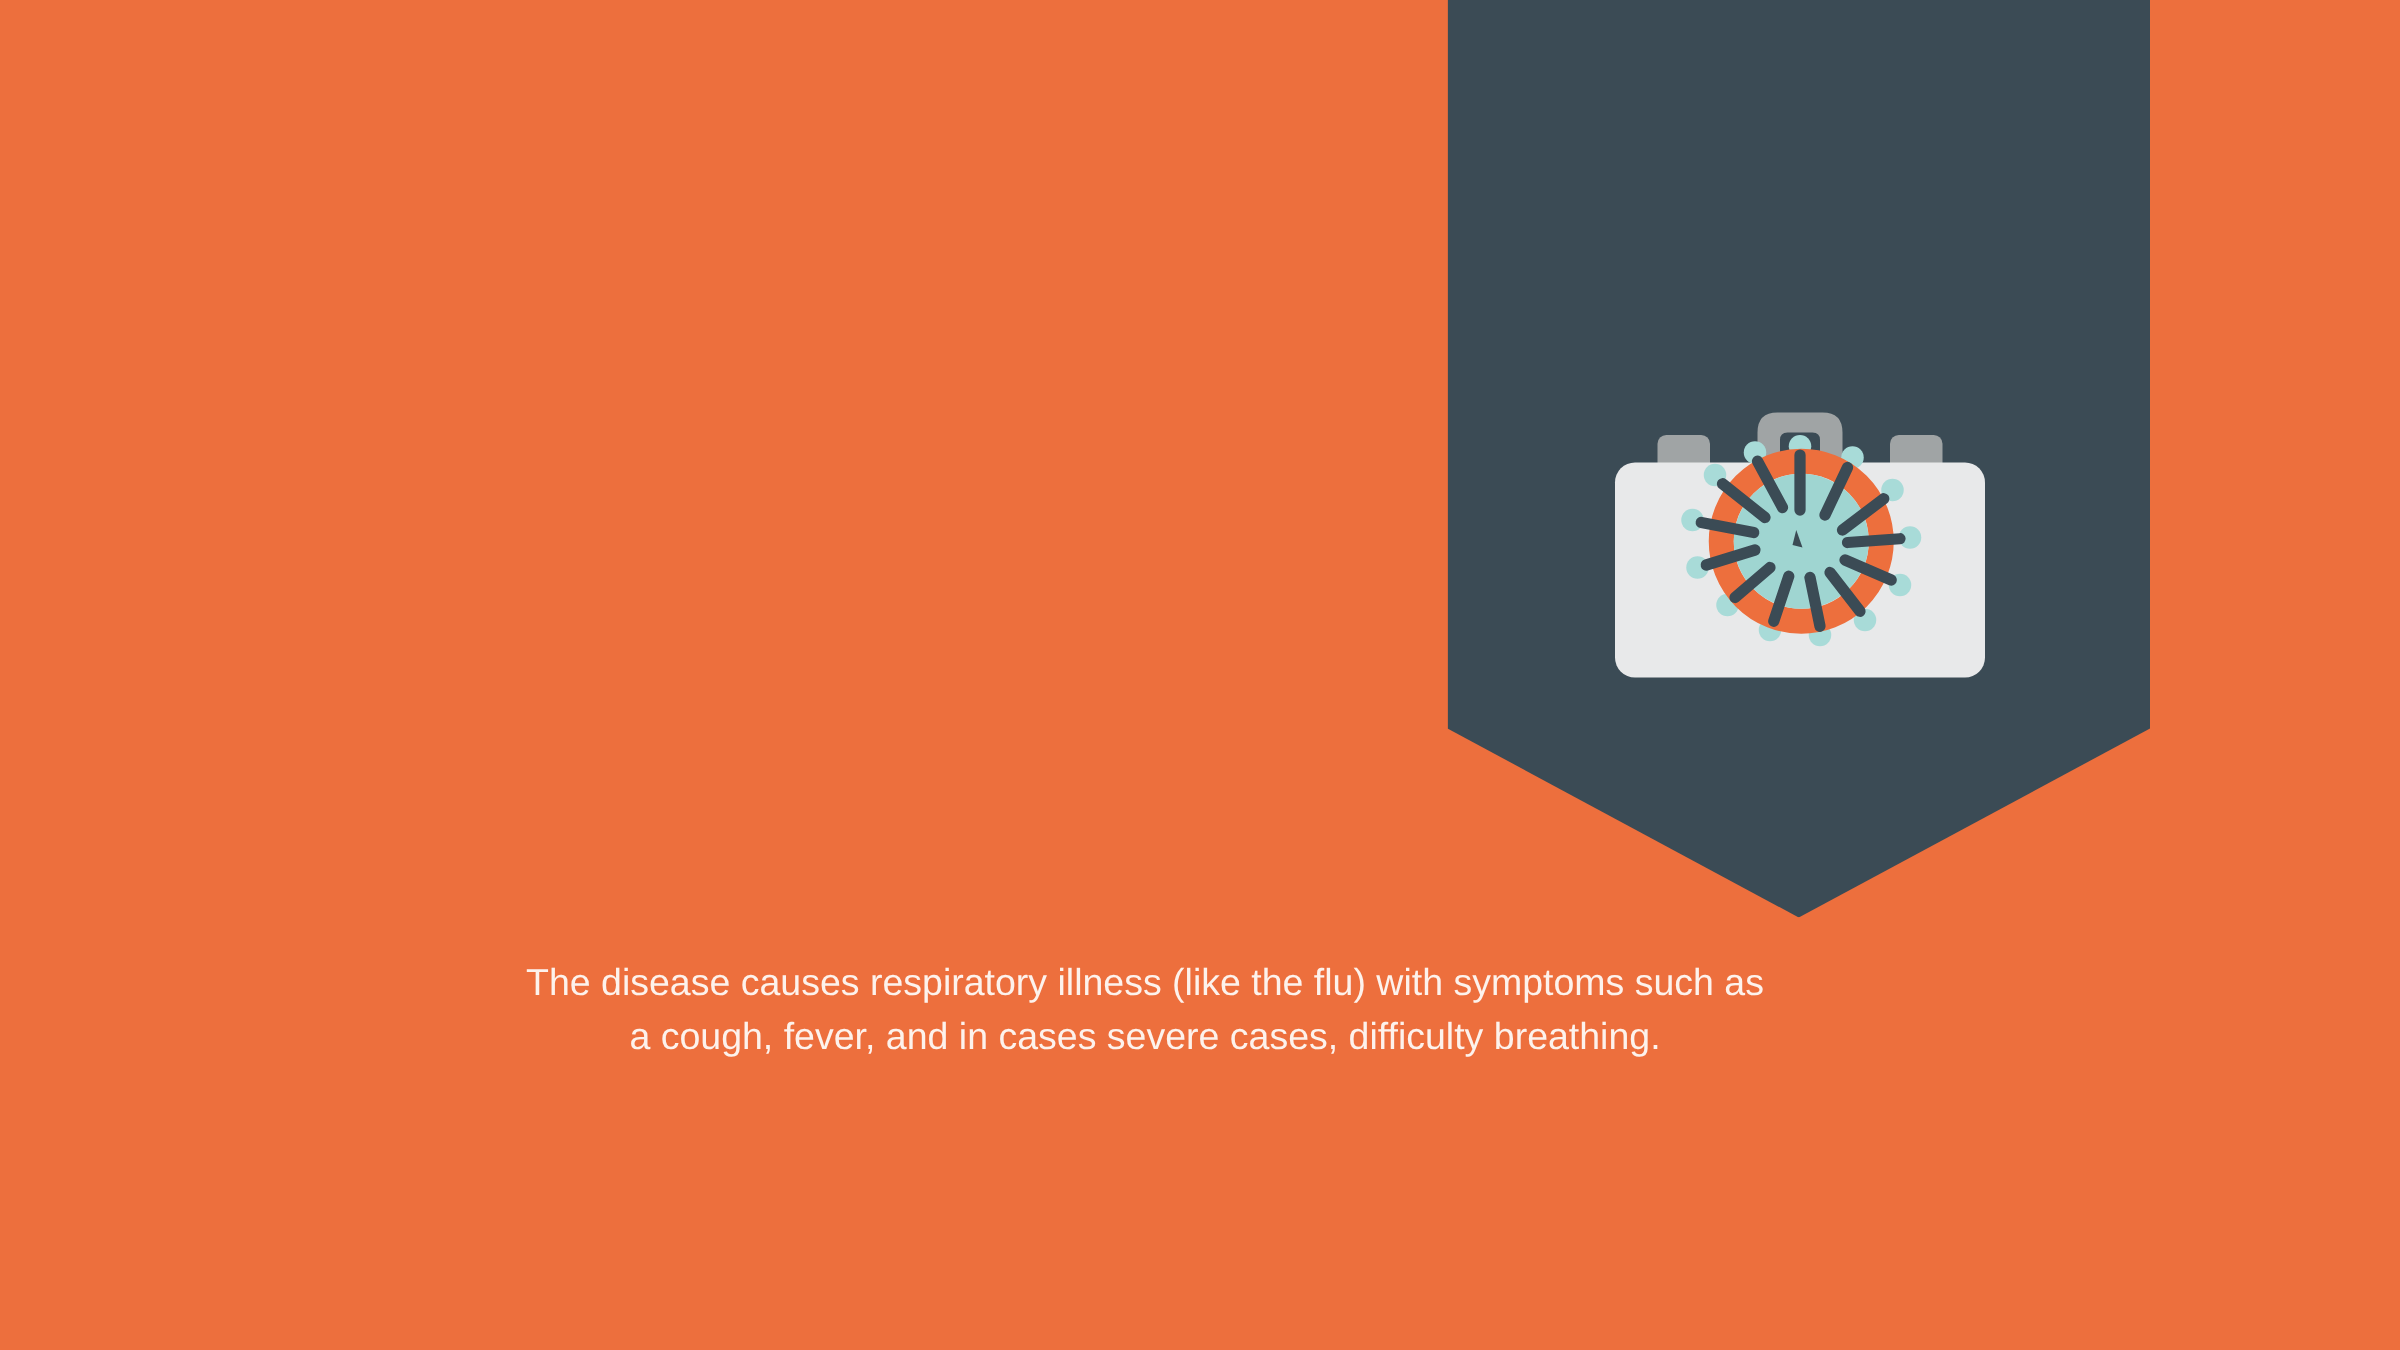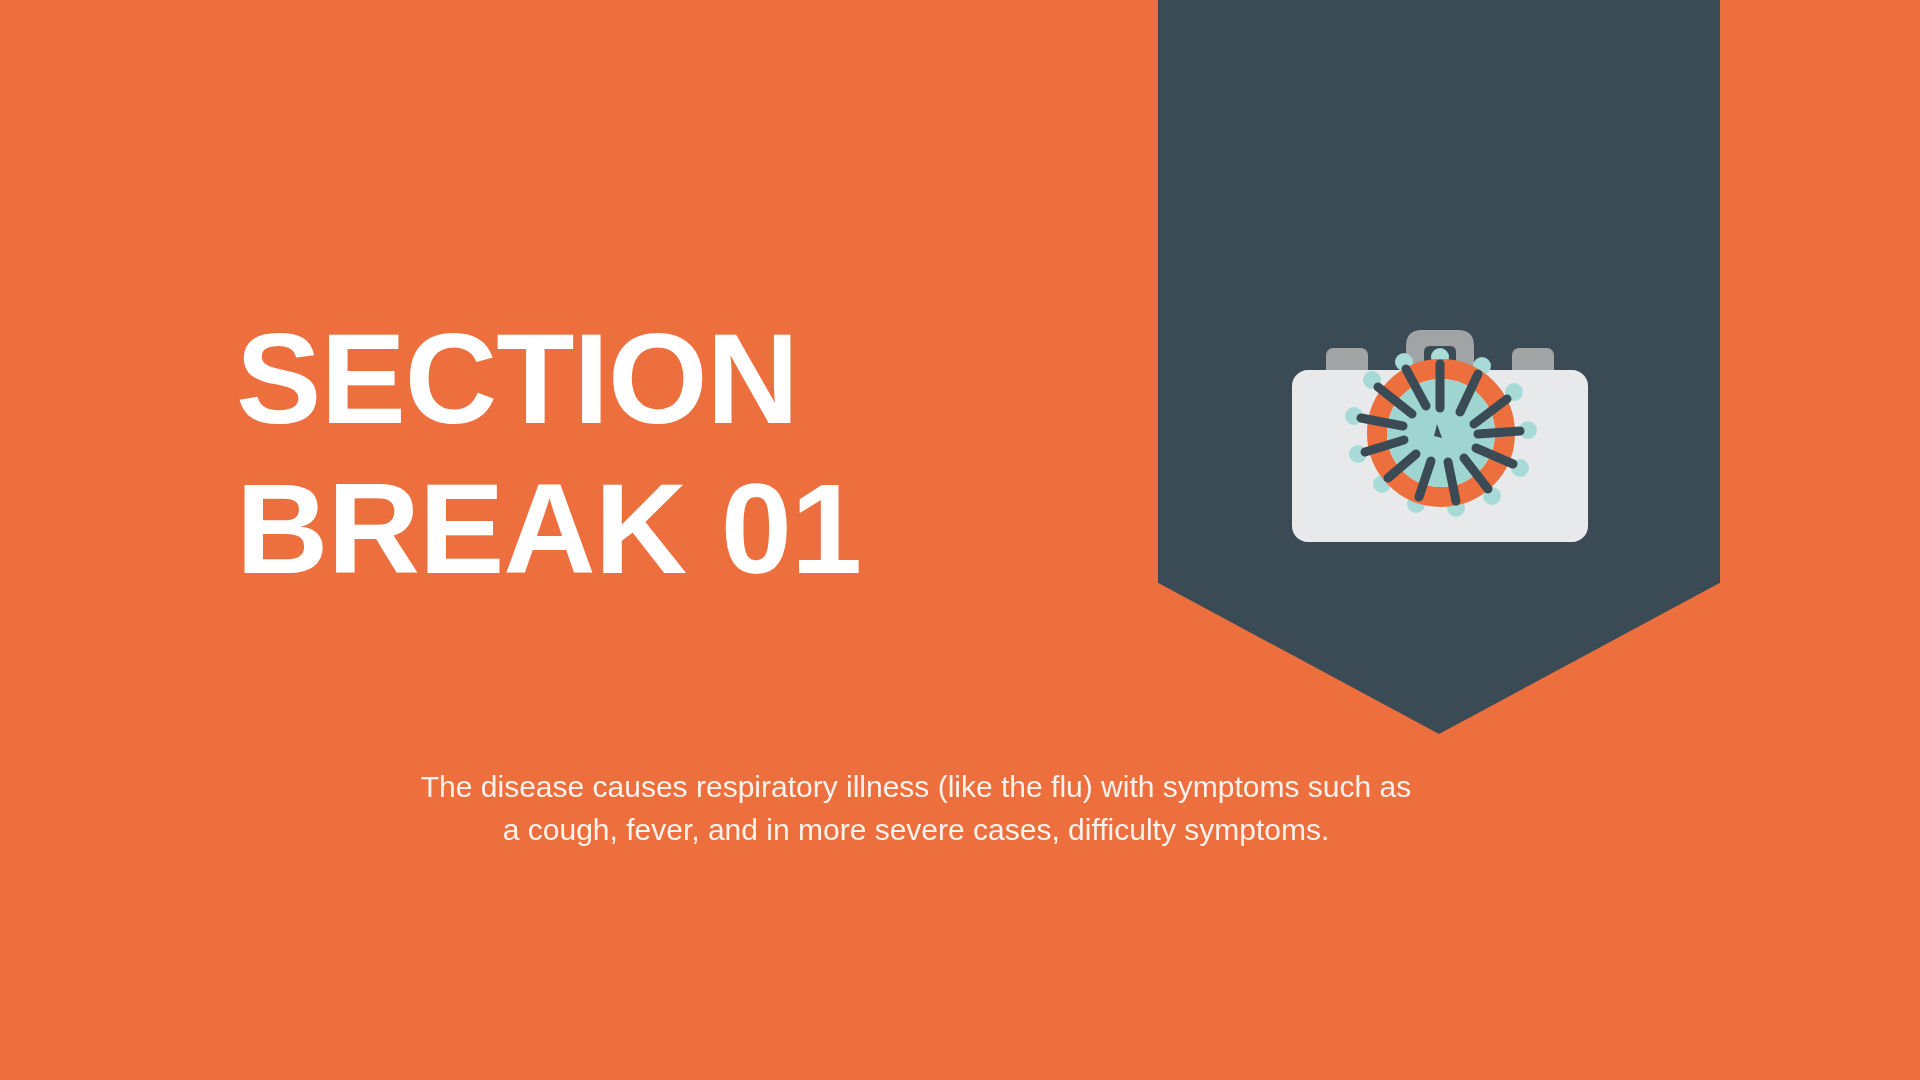--- a/index.html
+++ b/index.html
@@ -136,23 +136,19 @@
           <line x1="71" y1="106" x2="113" y2="114"></line>
           <line x1="88" y1="75" x2="122" y2="102"></line>
           <line x1="116" y1="57" x2="136" y2="94"></line>
         </g>
 
         <path d="M147 112 L152 126 L144 124 Z" fill="#3B4B55"></path>
       </svg>
     </div>
   </div>
 
-  <div class="title-block">
-    <div class="title-line">SECTION</div>
-    <div class="title-line">BREAK 01</div>
-  </div>
 
   <p class="body-text">
     <span class="line">The disease causes respiratory illness (like the flu) with symptoms such as</span>
-    <span class="line">a cough, fever, and in more severe cases, difficulty symptoms.</span>
+    <span class="line">a cough, fever, and in cases severe cases, difficulty breathing.</span>
   </p>
 
 </div>
 
 </body></html>

